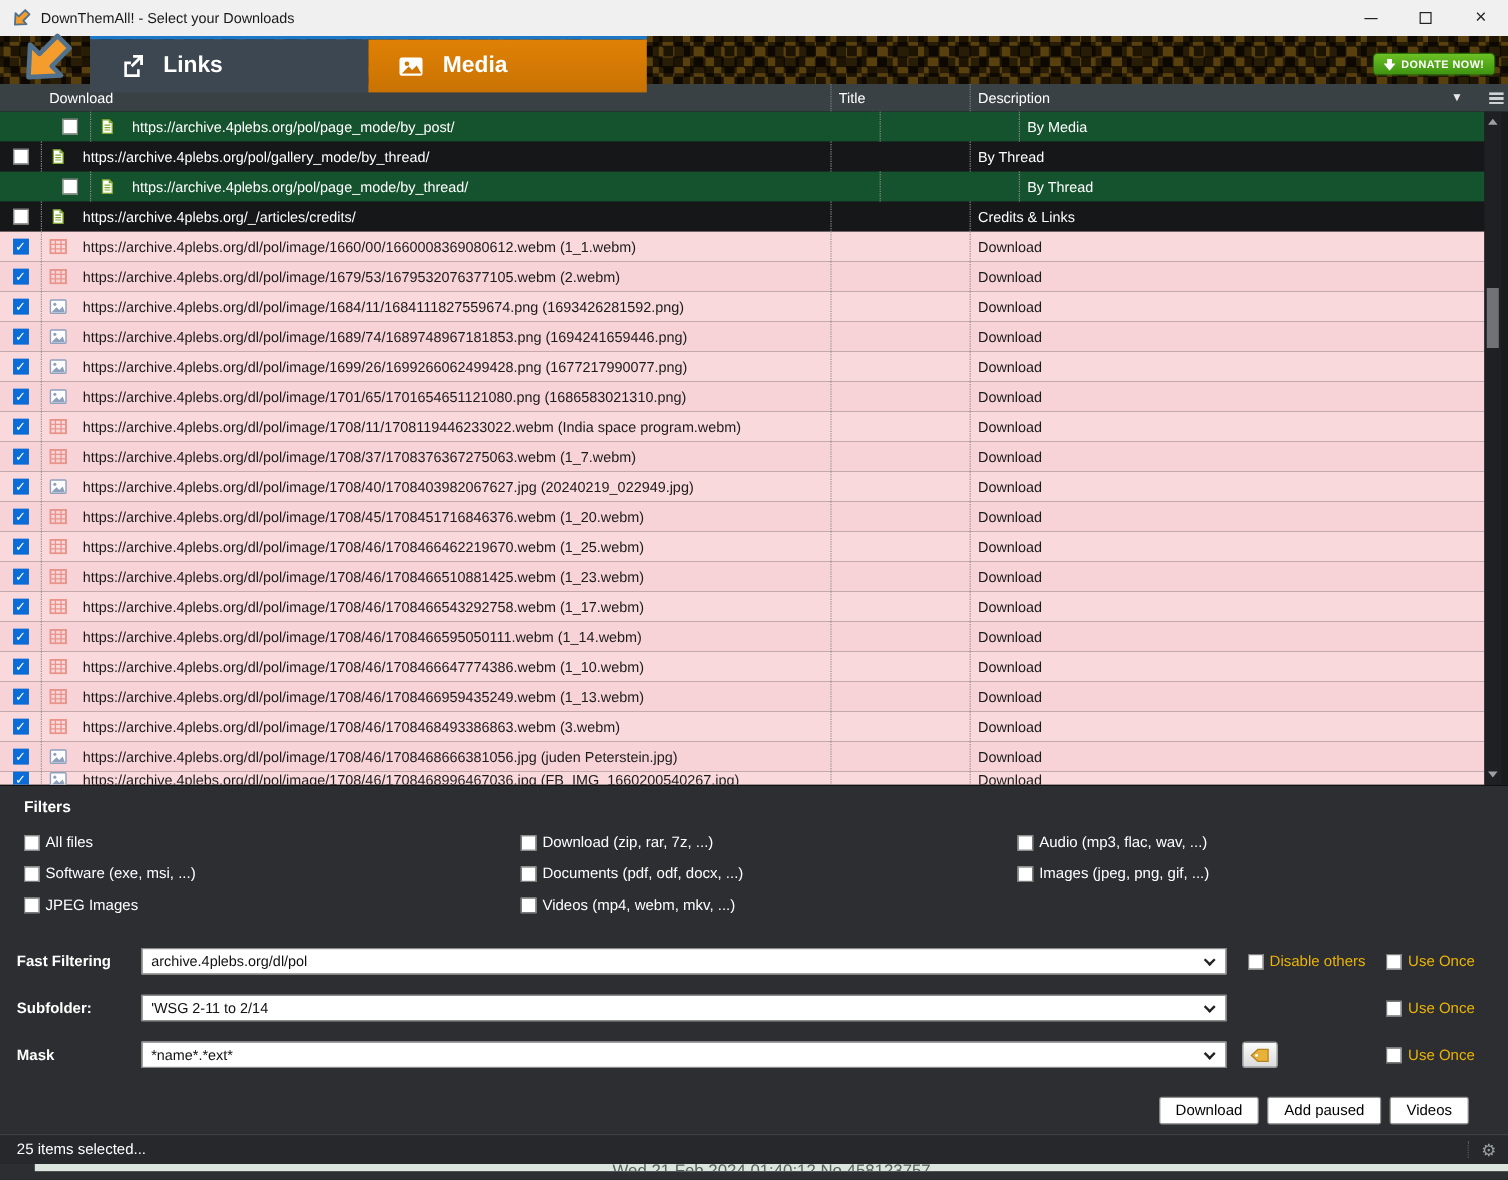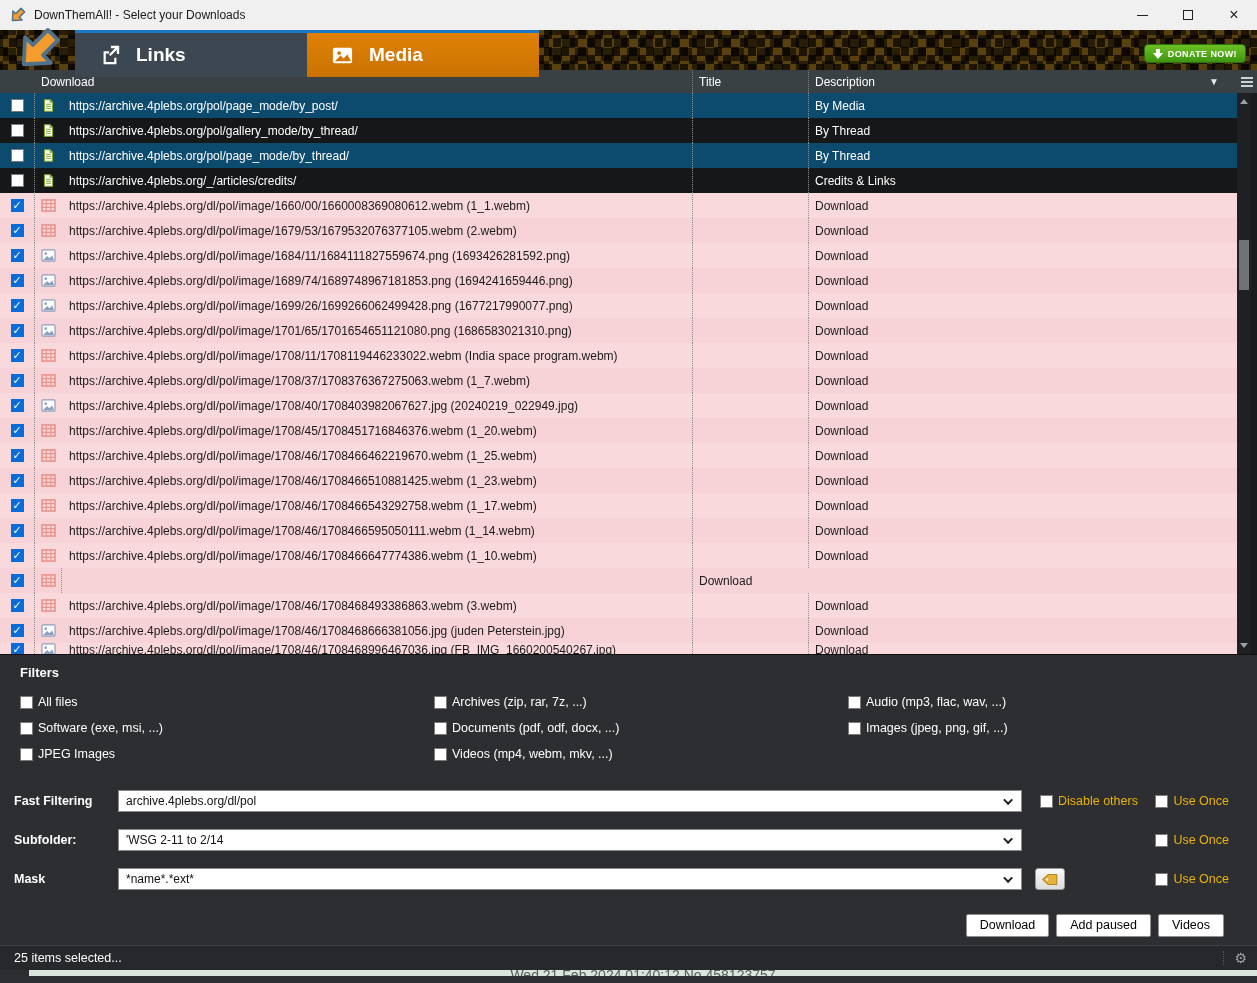--- a/index.html
+++ b/index.html
@@ -42,21 +42,21 @@
   .thead .hc-title, .thead .hc-desc { border-left:1px dotted rgba(255,255,255,.35); }
   .funnel { margin-left:auto; margin-right:22px; font-size:10px; color:#e8e8e8; cursor:pointer; }
   .colpicker { width:12px; height:10px; margin-right:4px; cursor:pointer;
     background:repeating-linear-gradient(#cfd2d4 0 2px, rgba(0,0,0,0) 2px 4px); }
 
   
   .rows-viewport { height:561px; flex:0 0 auto; position:relative; overflow:hidden; background:#1a1b1d; }
   .row { width:1237px; height:25px; display:grid; grid-template-columns:35px 26px 631px 116px 429px; align-items:center; font-size:12px; cursor:default; }
   .row.partial { height:11px; overflow:hidden; }
   .row.unchecked { color:#fff; }
-  .row.unchecked.odd { background:#0c4a6e; }
+  .row.unchecked.odd { background:#14532d;padding-left:41px; }
   .row.unchecked.even { background:#161719; }
   .row.checked { color:#1b1b1b; }
   .row.checked.odd { background:#fad9dc; }
   .row.checked.even { background:#f7d3d7; }
   .cell { height:100%; display:flex; align-items:center; }
   .cell-cbwrap { justify-content:center; border-right:1px dotted #8f8f8f; }
   .cell-iconwrap { justify-content:center; }
   .cell-url { padding-left:8px; white-space:nowrap; overflow:hidden; }
   .cell-title { border-left:1px dotted #8f8f8f; }
   .cell-desc { border-left:1px dotted #8f8f8f; padding-left:6px; white-space:nowrap; overflow:hidden; }
@@ -501,20 +501,21 @@
             <span class="cb on"></span>
           </span>
     <span class="cell cell-iconwrap">
 
       <svg class="ficon i-film" width="15" height="13" viewBox="0 0 16 14">
               <rect x="1" y="1" width="14" height="12" fill="none" stroke="#e8948a" stroke-width="1.7"></rect>
               <path d="M1 5h14M1 9h14M5.5 1v12M10.5 1v12" stroke="#e8948a" stroke-width="1.2"></path>
             </svg>
 
     </span>
+    <span class="cell cell-url">https://archive.4plebs.org/dl/pol/image/1708/46/1708466959435249.webm (1_13.webm)</span>
     <span class="cell cell-title"></span>
     <span class="cell cell-desc">Download</span>
   </div>
 
   <div class="row checked odd">
     <span class="cell cell-cbwrap">
             <span class="cb on"></span>
           </span>
     <span class="cell cell-iconwrap">
 
@@ -583,21 +584,21 @@
     <span class="flabel">Software (exe, msi, ...)</span>
   </label>
 
   <label class="filter-item">
     <span class="cb off"></span>
     <span class="flabel">JPEG Images</span>
   </label>
 
   <label class="filter-item">
     <span class="cb off"></span>
-    <span class="flabel">Archives (zip, rar, 7z, ...)</span>
+    <span class="flabel">Download (zip, rar, 7z, ...)</span>
   </label>
 
   <label class="filter-item">
     <span class="cb off"></span>
     <span class="flabel">Documents (pdf, odf, docx, ...)</span>
   </label>
 
   <label class="filter-item">
     <span class="cb off"></span>
     <span class="flabel">Videos (mp4, webm, mkv, ...)</span>

